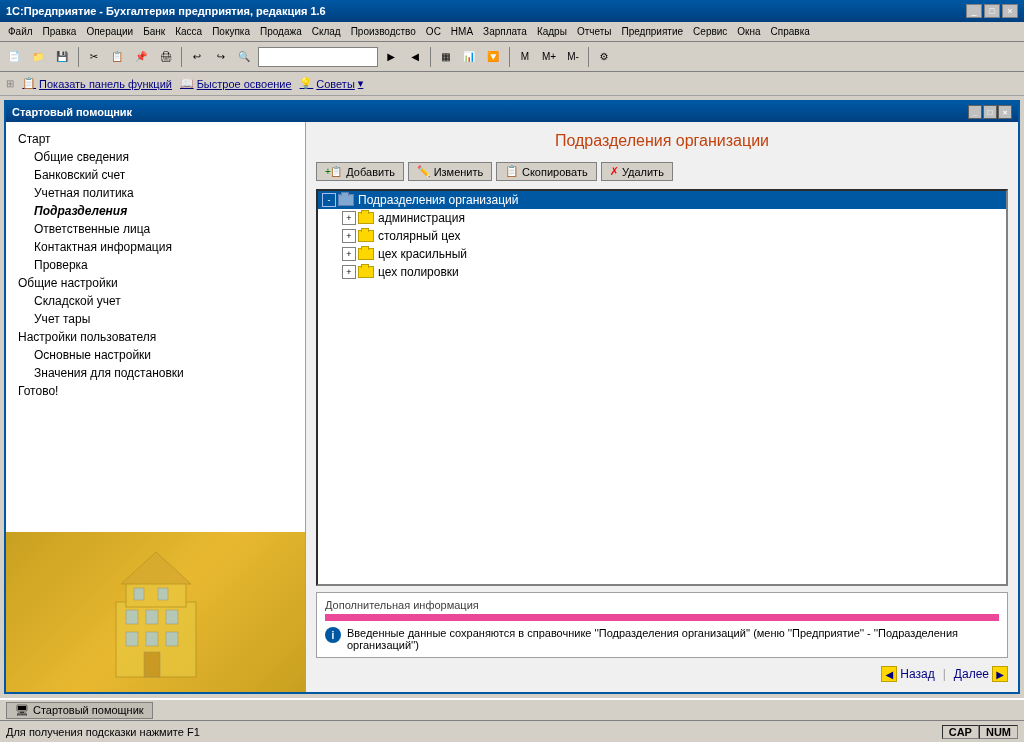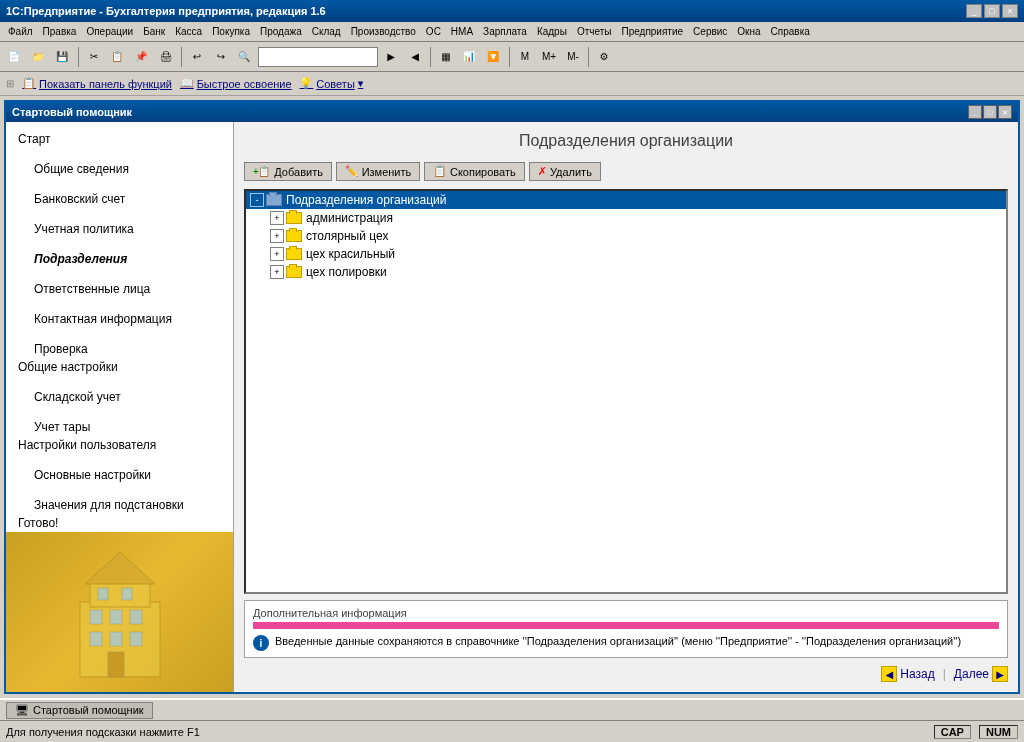--- a/index.html
+++ b/index.html
@@ -127,40 +127,40 @@
     }
 
     .assistant-body {
       display: flex;
       flex: 1;
       overflow: hidden;
     }
 
     
     .left-panel {
-      width: 228px;
+      width: 300px;
       background: white;
       border-right: 1px solid #a0a0a0;
       display: flex;
       flex-direction: column;
       overflow: hidden;
       position: relative;
     }
     .left-nav {
       padding: 8px;
       flex: 1;
       overflow-y: auto;
     }
     .nav-item {
       padding: 2px 4px;
       cursor: pointer;
       font-size: 12px;
       color: #000;
     }
-    .nav-item.indent1 { padding-left: 20px; margin-top: 12px; }
+    .nav-item.indent1 { padding-left: 20px; }
     .nav-item.active { font-weight: bold; font-style: italic; }
     .left-illustration {
       height: 160px;
       background: linear-gradient(135deg, #c8a020 0%, #e8b830 50%, #c8a020 100%);
       display: flex;
       align-items: center;
       justify-content: center;
       overflow: hidden;
     }
     .building-svg { opacity: 0.7; }
@@ -169,21 +169,21 @@
     .right-panel {
       flex: 1;
       background: #f0f0f0;
       display: flex;
       flex-direction: column;
       padding: 10px;
     }
     .panel-title {
       text-align: center;
       font-size: 16px;
-      color: #404040;
+      color: #c2410c;
       margin-bottom: 12px;
       font-weight: normal;
     }
     .action-bar {
       display: flex;
       gap: 4px;
       margin-bottom: 8px;
     }
     .action-btn {
       padding: 2px 8px;
@@ -325,21 +325,21 @@
     }
     .taskbar-item {
       background: #c0bdb5;
       border: 1px solid #808080;
       padding: 1px 8px;
       font-size: 11px;
       cursor: pointer;
       display: flex; align-items: center; gap: 4px;
     }
     .status-right {
-      display: flex; gap: 8px;
+      display: flex; gap: 0;
     }
     .status-indicator {
       padding: 0 6px;
       border: 1px inset #808080;
       font-size: 11px;
       color: #808080;
     }
     .status-indicator.active { color: #000; font-weight: bold; }
 
     

